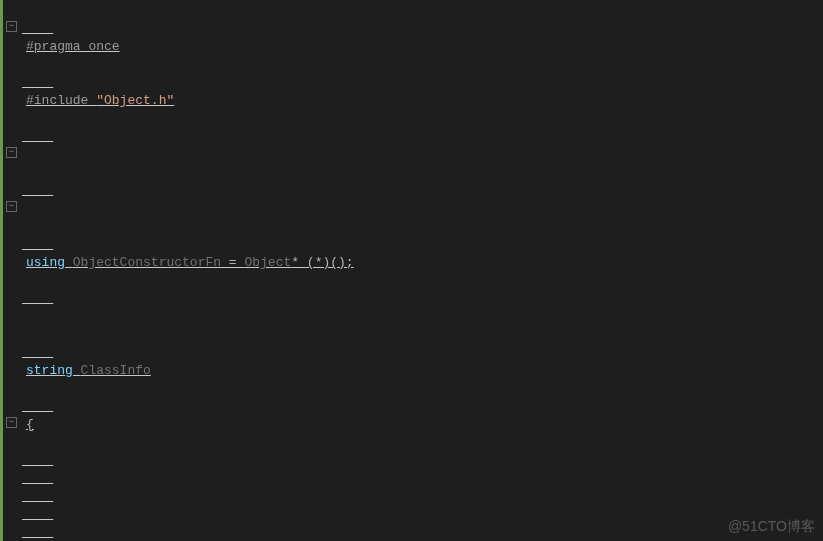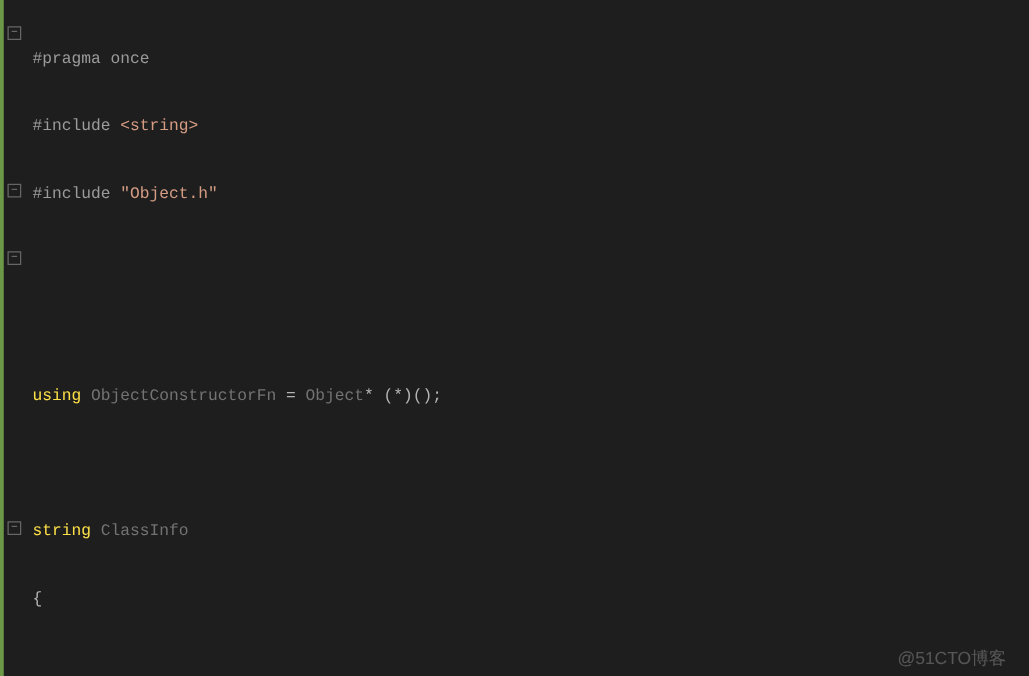--- a/index.html
+++ b/index.html
@@ -44,52 +44,52 @@
     text-align: center;
     color: #888;
     cursor: pointer;
   }
   .fold::before { content: "−"; }
   .code {
     flex: 1;
     padding: 2px 0 0 0;
     white-space: pre;
     position: relative;
+    text-decoration: underline;
   }
   .line { height: 18px; padding-left: 4px; position: relative; }
   
   .pp   { color: #9b9b9b; }      
   .str  { color: #d69d85; }      
-  .kw   { color: #fde047; }
+  .kw   { color: #7dd3fc; }
   .type { color: #737373; }
   .op   { color: #b4b4b4; }
   .inc  { color: #9b9b9b; }
   .wm {
     position: absolute;
-    right: 18px;
+    right: 8px;
     bottom: 6px;
     color: rgba(255,255,255,0.25);
     font-family: Arial, sans-serif;
     font-size: 14px;
   }
 </style>
 </head>
 <body>
 
 <div class="editor">
   <div class="gutter">
     <div class="margin-green"></div>
     <div class="fold" style="top:21px"></div>
     <div class="fold" style="top:147px"></div>
     <div class="fold" style="top:201px"></div>
     <div class="fold" style="top:417px"></div>
   </div>
   <div class="code">
     <div class="line"><span class="pp">#pragma once</span></div>
-    <div class="line"><span class="inc">#include </span><span class="str">&lt;string&gt;</span></div>
     <div class="line"><span class="inc">#include </span><span class="str">"Object.h"</span></div>
     <div class="line"></div>
     <div class="line"></div>
     <div class="line"><span class="kw">using </span><span class="type">ObjectConstructorFn</span><span class="op"> = </span><span class="type">Object</span><span class="op">* (*)();</span></div>
     <div class="line"></div>
     <div class="line"><span class="kw">string </span><span class="type">ClassInfo</span></div>
     <div class="line"><span class="op">{</span></div>
     
     
     

